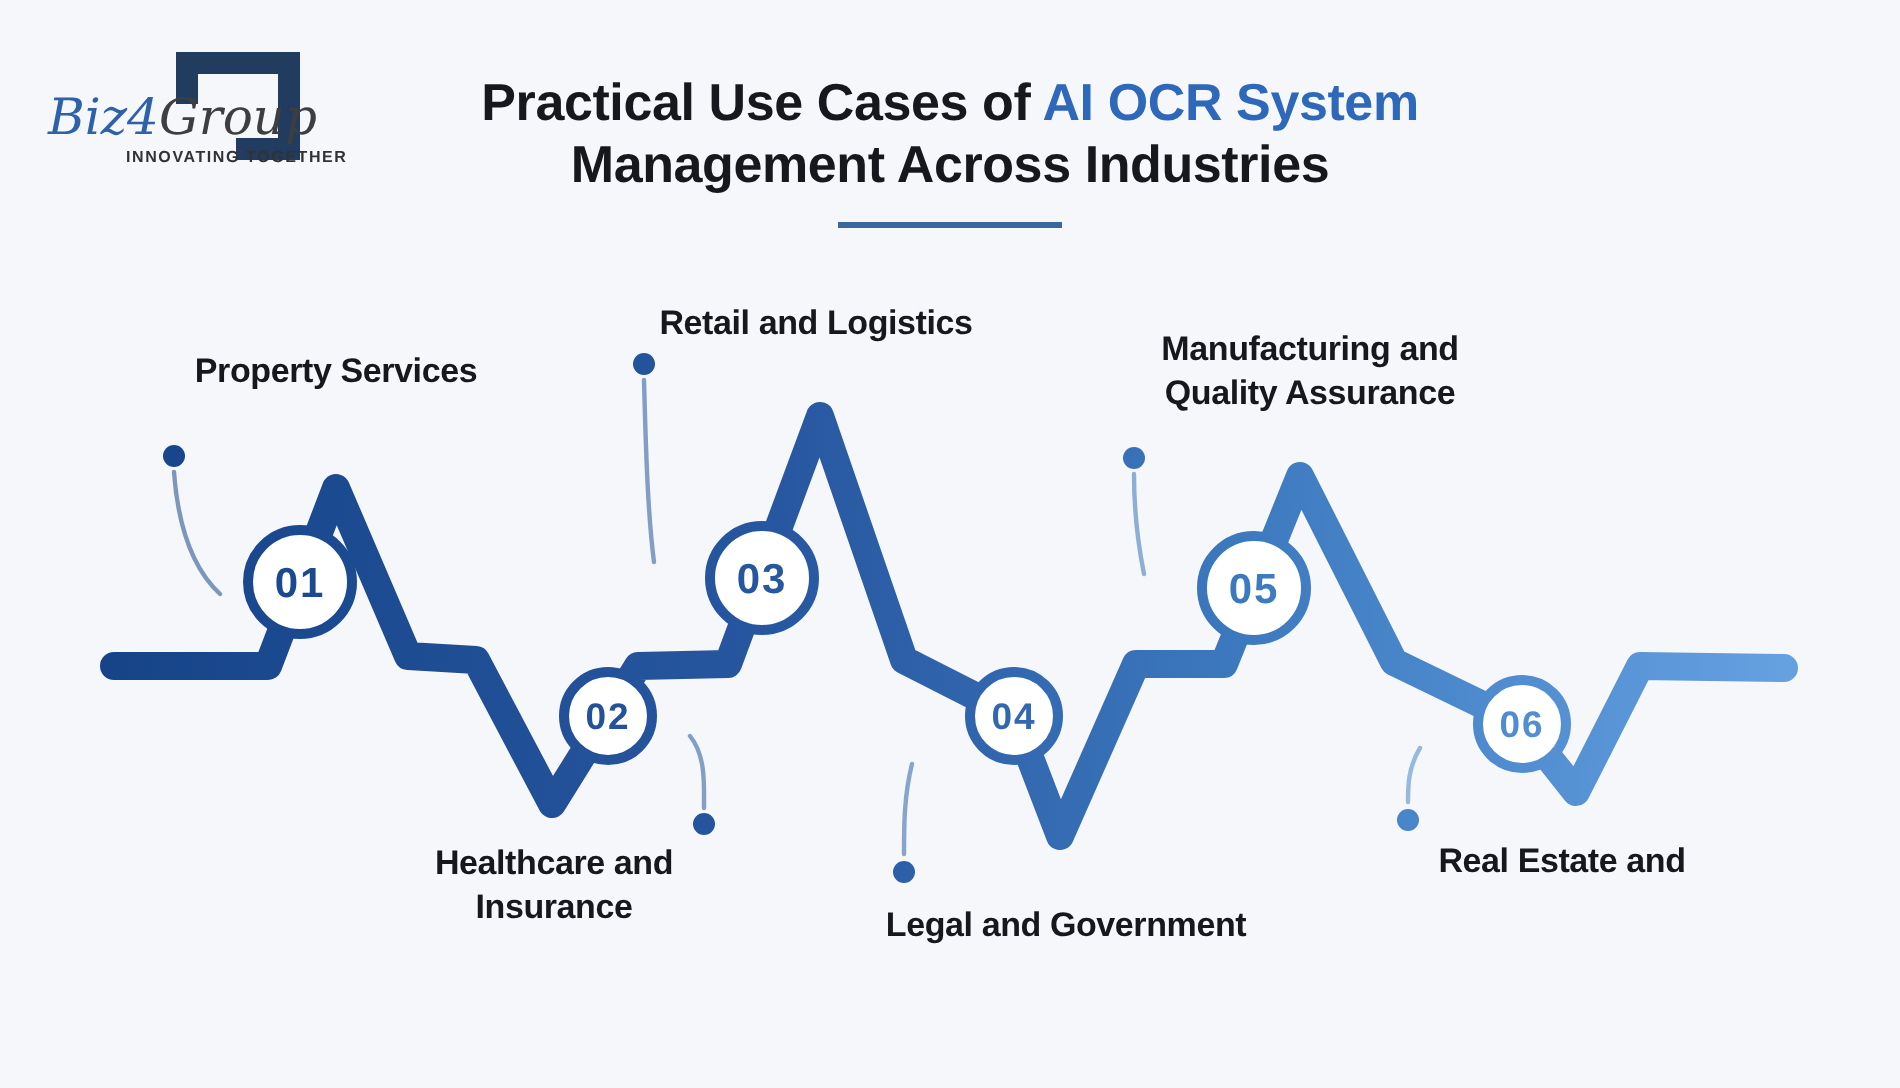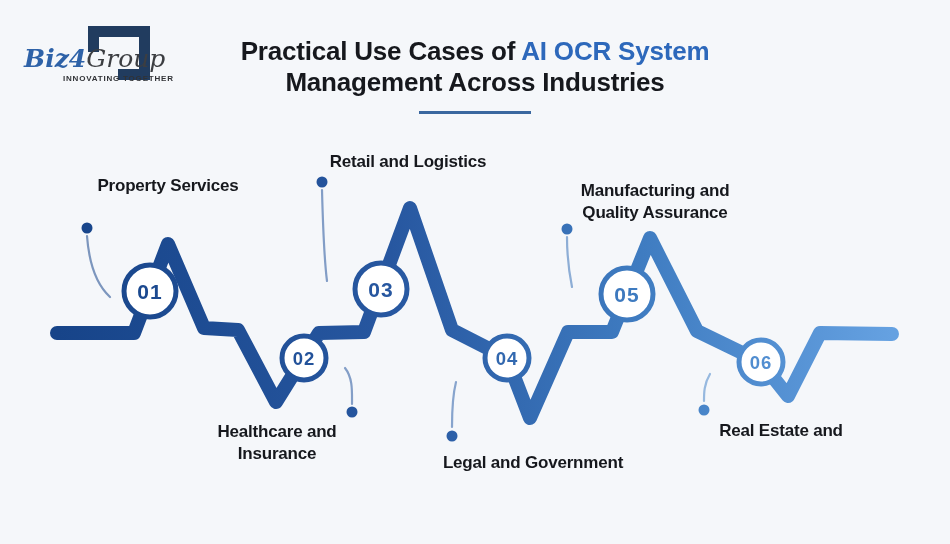--- a/index.html
+++ b/index.html
@@ -7,42 +7,42 @@
   .canvas{
     position:relative;width:950px;height:544px;margin:0 auto;
     background:#f5f7fa;overflow:hidden;
   }
   
   .logo{position:absolute;left:22px;top:14px;width:150px;height:78px;}
   .logo-mark{position:absolute;left:62px;top:8px;z-index:1;}
   .brand{position:absolute;left:2px;top:30px;z-index:2;
     font-family:"DejaVu Serif", serif;font-style:italic;font-size:25px;
     white-space:nowrap;letter-spacing:0;}
-  .brand .accent{color:#2e62a8;font-weight:bold;}
+  .brand .accent{color:#2e62a8;font-weight:normal;}
   .brand .rest{color:#3c3e42;}
   .tagline{position:absolute;left:15px;top:60px;z-index:3;
     font-size:8px;font-weight:bold;letter-spacing:0.8px;color:#303236;
     white-space:nowrap;padding-left:26px;}
   
   .title-block{position:absolute;left:0;right:0;top:36px;text-align:center;z-index:2;}
   .title-line{font-size:26px;line-height:31px;font-weight:bold;color:#16181d;
     letter-spacing:-0.2px;}
   .title-line .accent{color:#2d68bb;}
   .title-underline{width:112px;height:3px;background:#3a679f;margin:13px auto 0;}
   
   .wave-svg{position:absolute;left:0;top:0;z-index:1;}
   
   .m-label{position:absolute;width:280px;text-align:center;z-index:2;
     font-size:17px;line-height:22px;font-weight:bold;color:#16181d;
     letter-spacing:-0.2px;}
   .m-label.l1{left:28px;top:175px;}
   .m-label.l2{left:137px;top:421px;}
   .m-label.l3{left:268px;top:151px;}
   .m-label.l4{left:393px;top:452px;}
-  .m-label.l5{left:515px;top:180px;}
+  .m-label.l5{left:515px;top:164px;}
   .m-label.l6{left:641px;top:420px;}
   .num{font-family:"Liberation Sans", sans-serif;font-weight:bold;letter-spacing:1px;}
 </style>
 </head>
 <body>
 
 <div class="canvas">
 
   <div class="logo">
     <svg class="logo-mark" width="72" height="64" viewBox="0 0 72 64">

